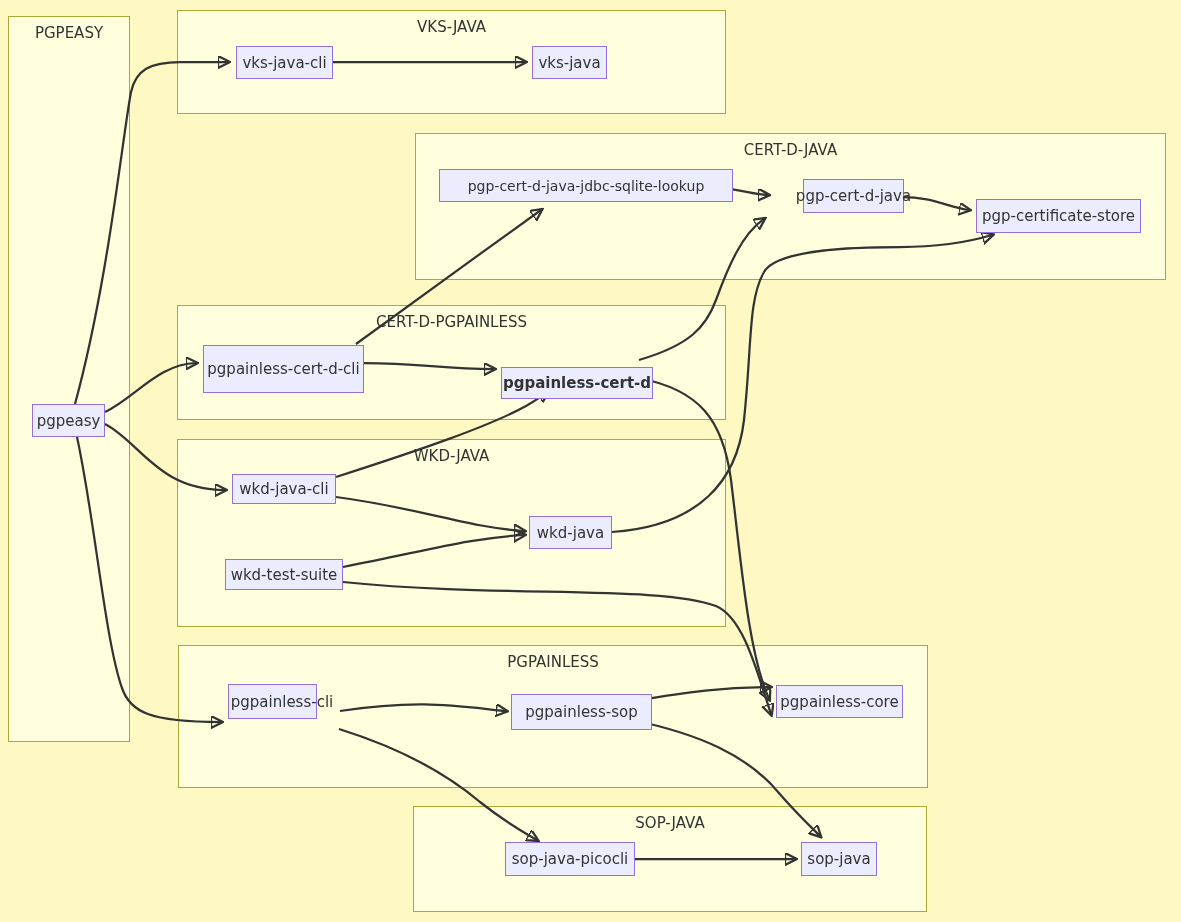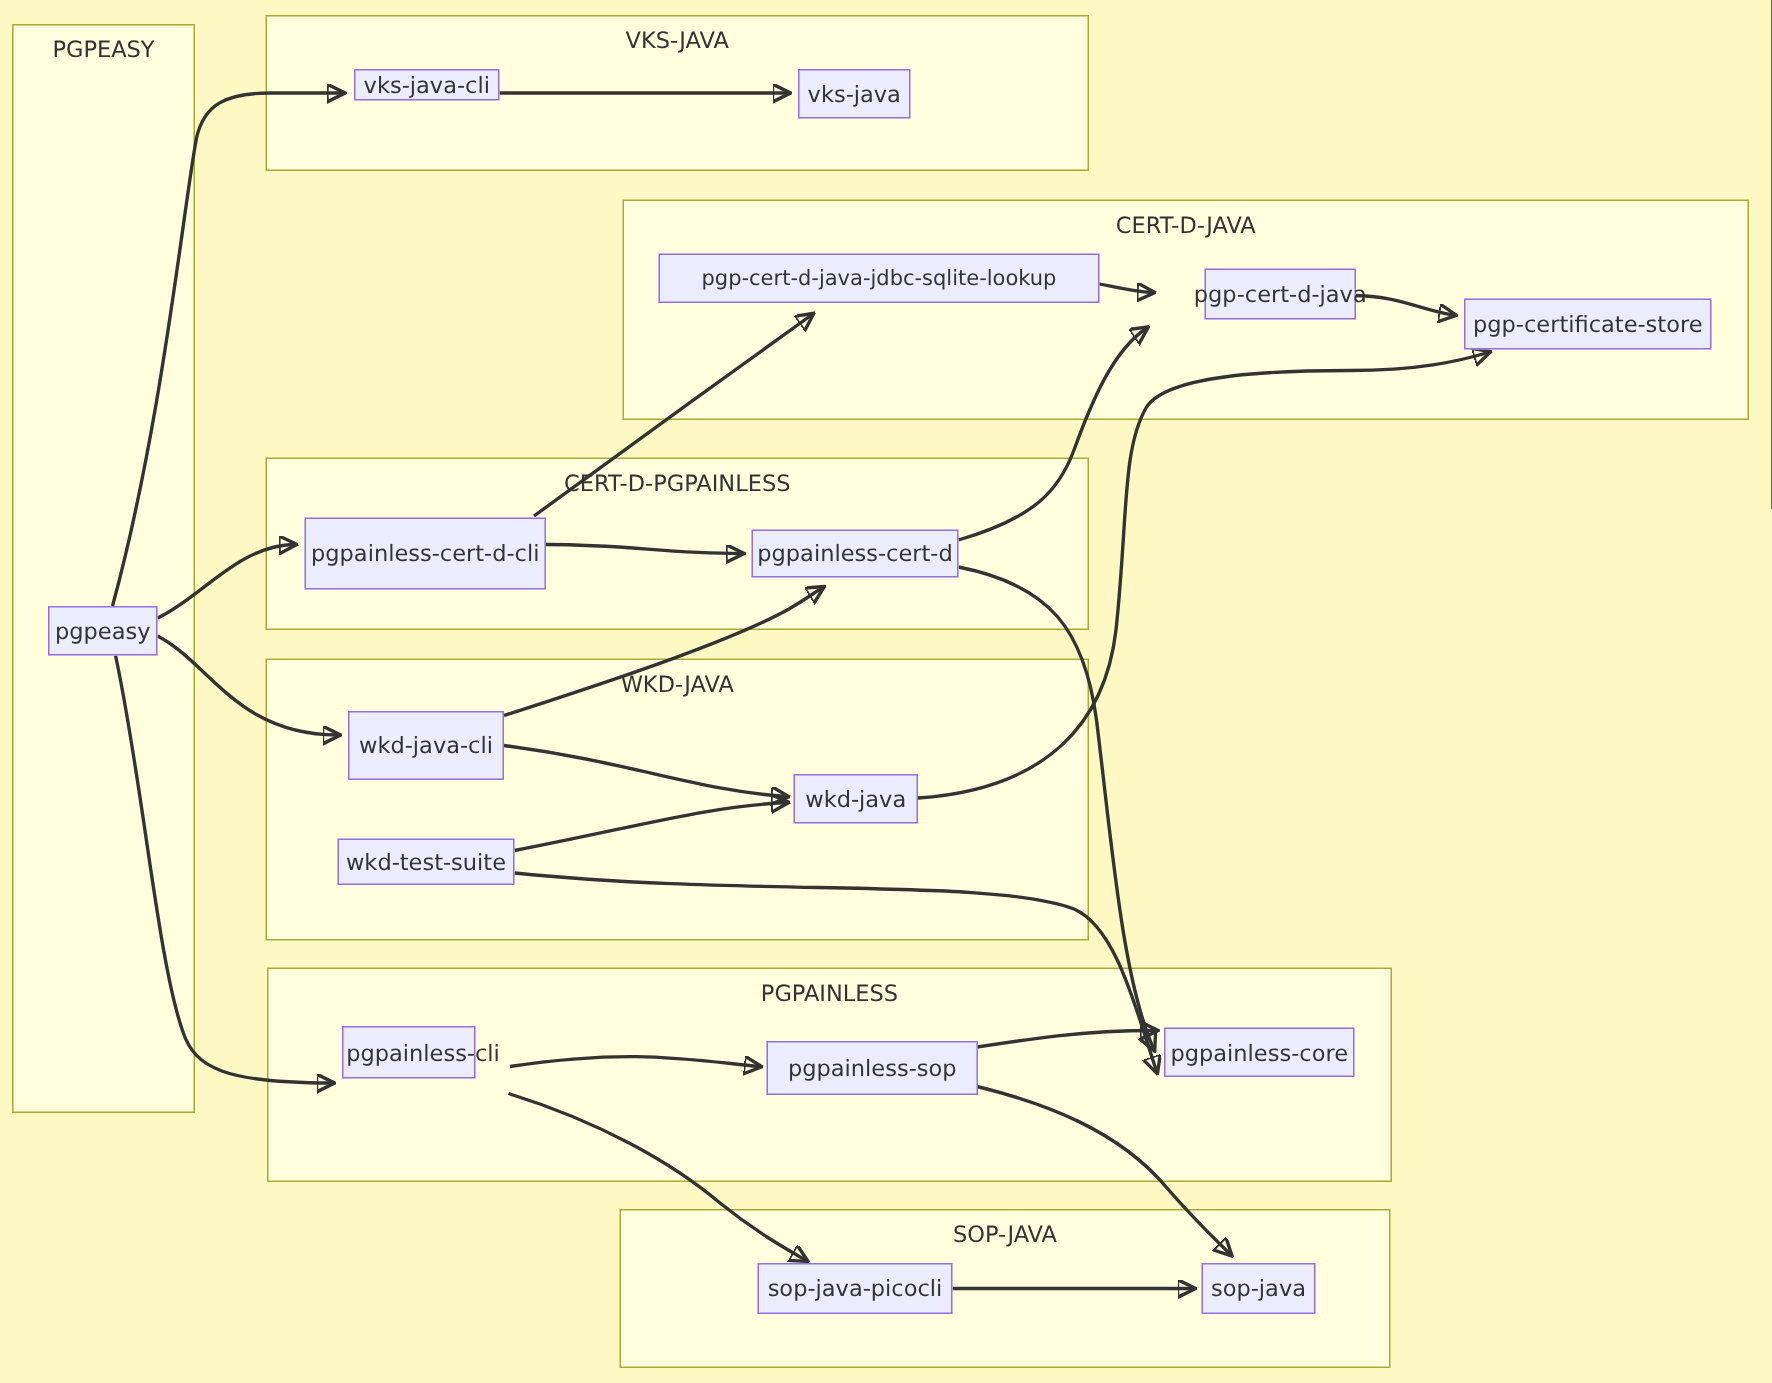--- a/index.html
+++ b/index.html
@@ -27,28 +27,28 @@
   .edges{position:absolute;left:0;top:0;}
   .edges path{fill:none;stroke:#333;stroke-width:2.25px;marker-end:url(#arrowhead);}
 
   
   .node{
     position:absolute;background:#ECECFF;border:1px solid #9370DB;box-sizing:border-box;
     display:flex;align-items:center;justify-content:center;
     font-size:15px;color:#333;white-space:nowrap;
   }
   #n-pgpeasy{left:32px;top:404px;width:73px;height:33px;}
-  #n-vks-java-cli{left:236px;top:46px;width:97px;height:21px;}
+  #n-vks-java-cli{left:236px;top:46px;width:97px;height:33px;}
   #n-vks-java{left:532px;top:46px;width:75px;height:33px;}
   #n-jdbc-lookup{left:439px;top:169px;width:294px;height:33px;font-size:14px;}
   #n-pgp-cert-d-java{left:803px;top:179px;width:101px;height:34px;}
   #n-pgp-certificate-store{left:976px;top:199px;width:165px;height:34px;}
   #n-pgpainless-cert-d-cli{left:203px;top:345px;width:161px;height:48px;}
-  #n-pgpainless-cert-d{left:501px;top:353px;width:138px;height:32px;}
-  #n-wkd-java-cli{left:232px;top:474px;width:104px;height:46px;}
+  #n-pgpainless-cert-d{left:501px;top:367px;width:152px;height:32px;font-weight:bold;}
+  #n-wkd-java-cli{left:232px;top:474px;width:104px;height:30px;}
   #n-wkd-java{left:529px;top:516px;width:83px;height:33px;}
   #n-wkd-test-suite{left:225px;top:559px;width:118px;height:31px;}
   #n-pgpainless-cli{left:228px;top:684px;width:89px;height:35px;padding-left:19px;}
   #n-pgpainless-sop{left:511px;top:694px;width:141px;height:36px;}
   #n-pgpainless-core{left:776px;top:685px;width:127px;height:33px;}
   #n-sop-java-picocli{left:505px;top:842px;width:130px;height:34px;}
   #n-sop-java{left:801px;top:842px;width:76px;height:34px;}
 </style>
 </head>
 <body>

